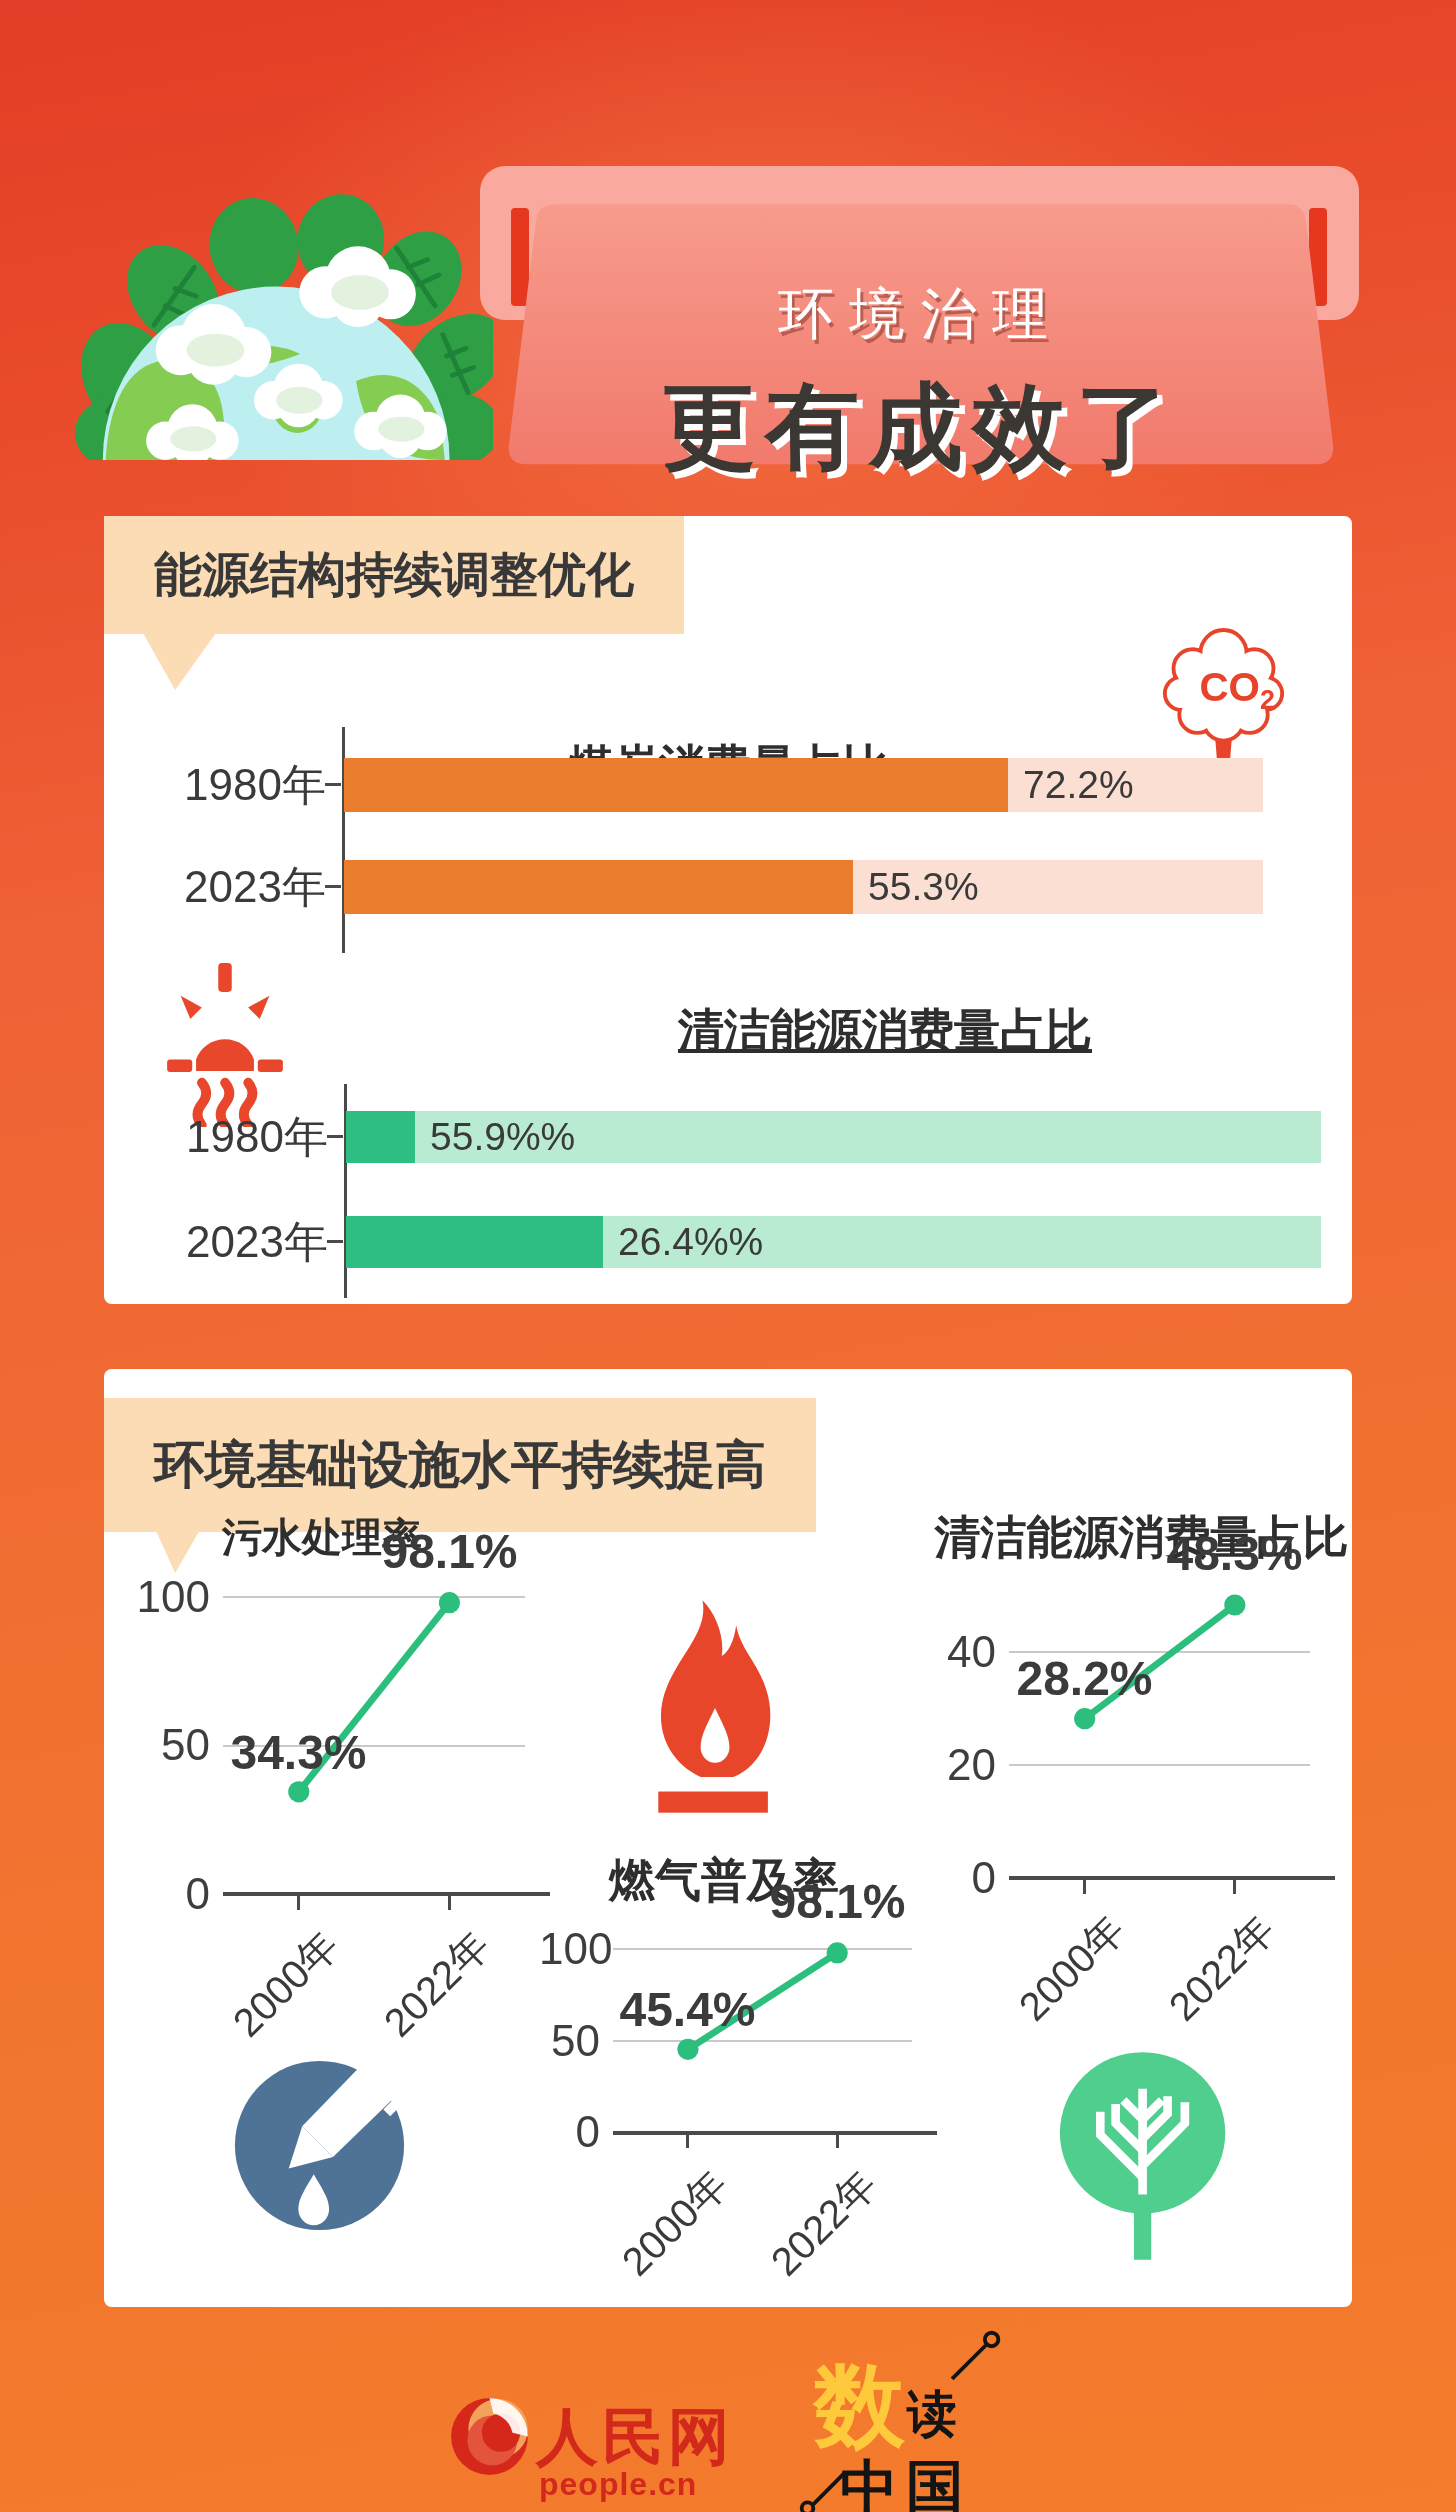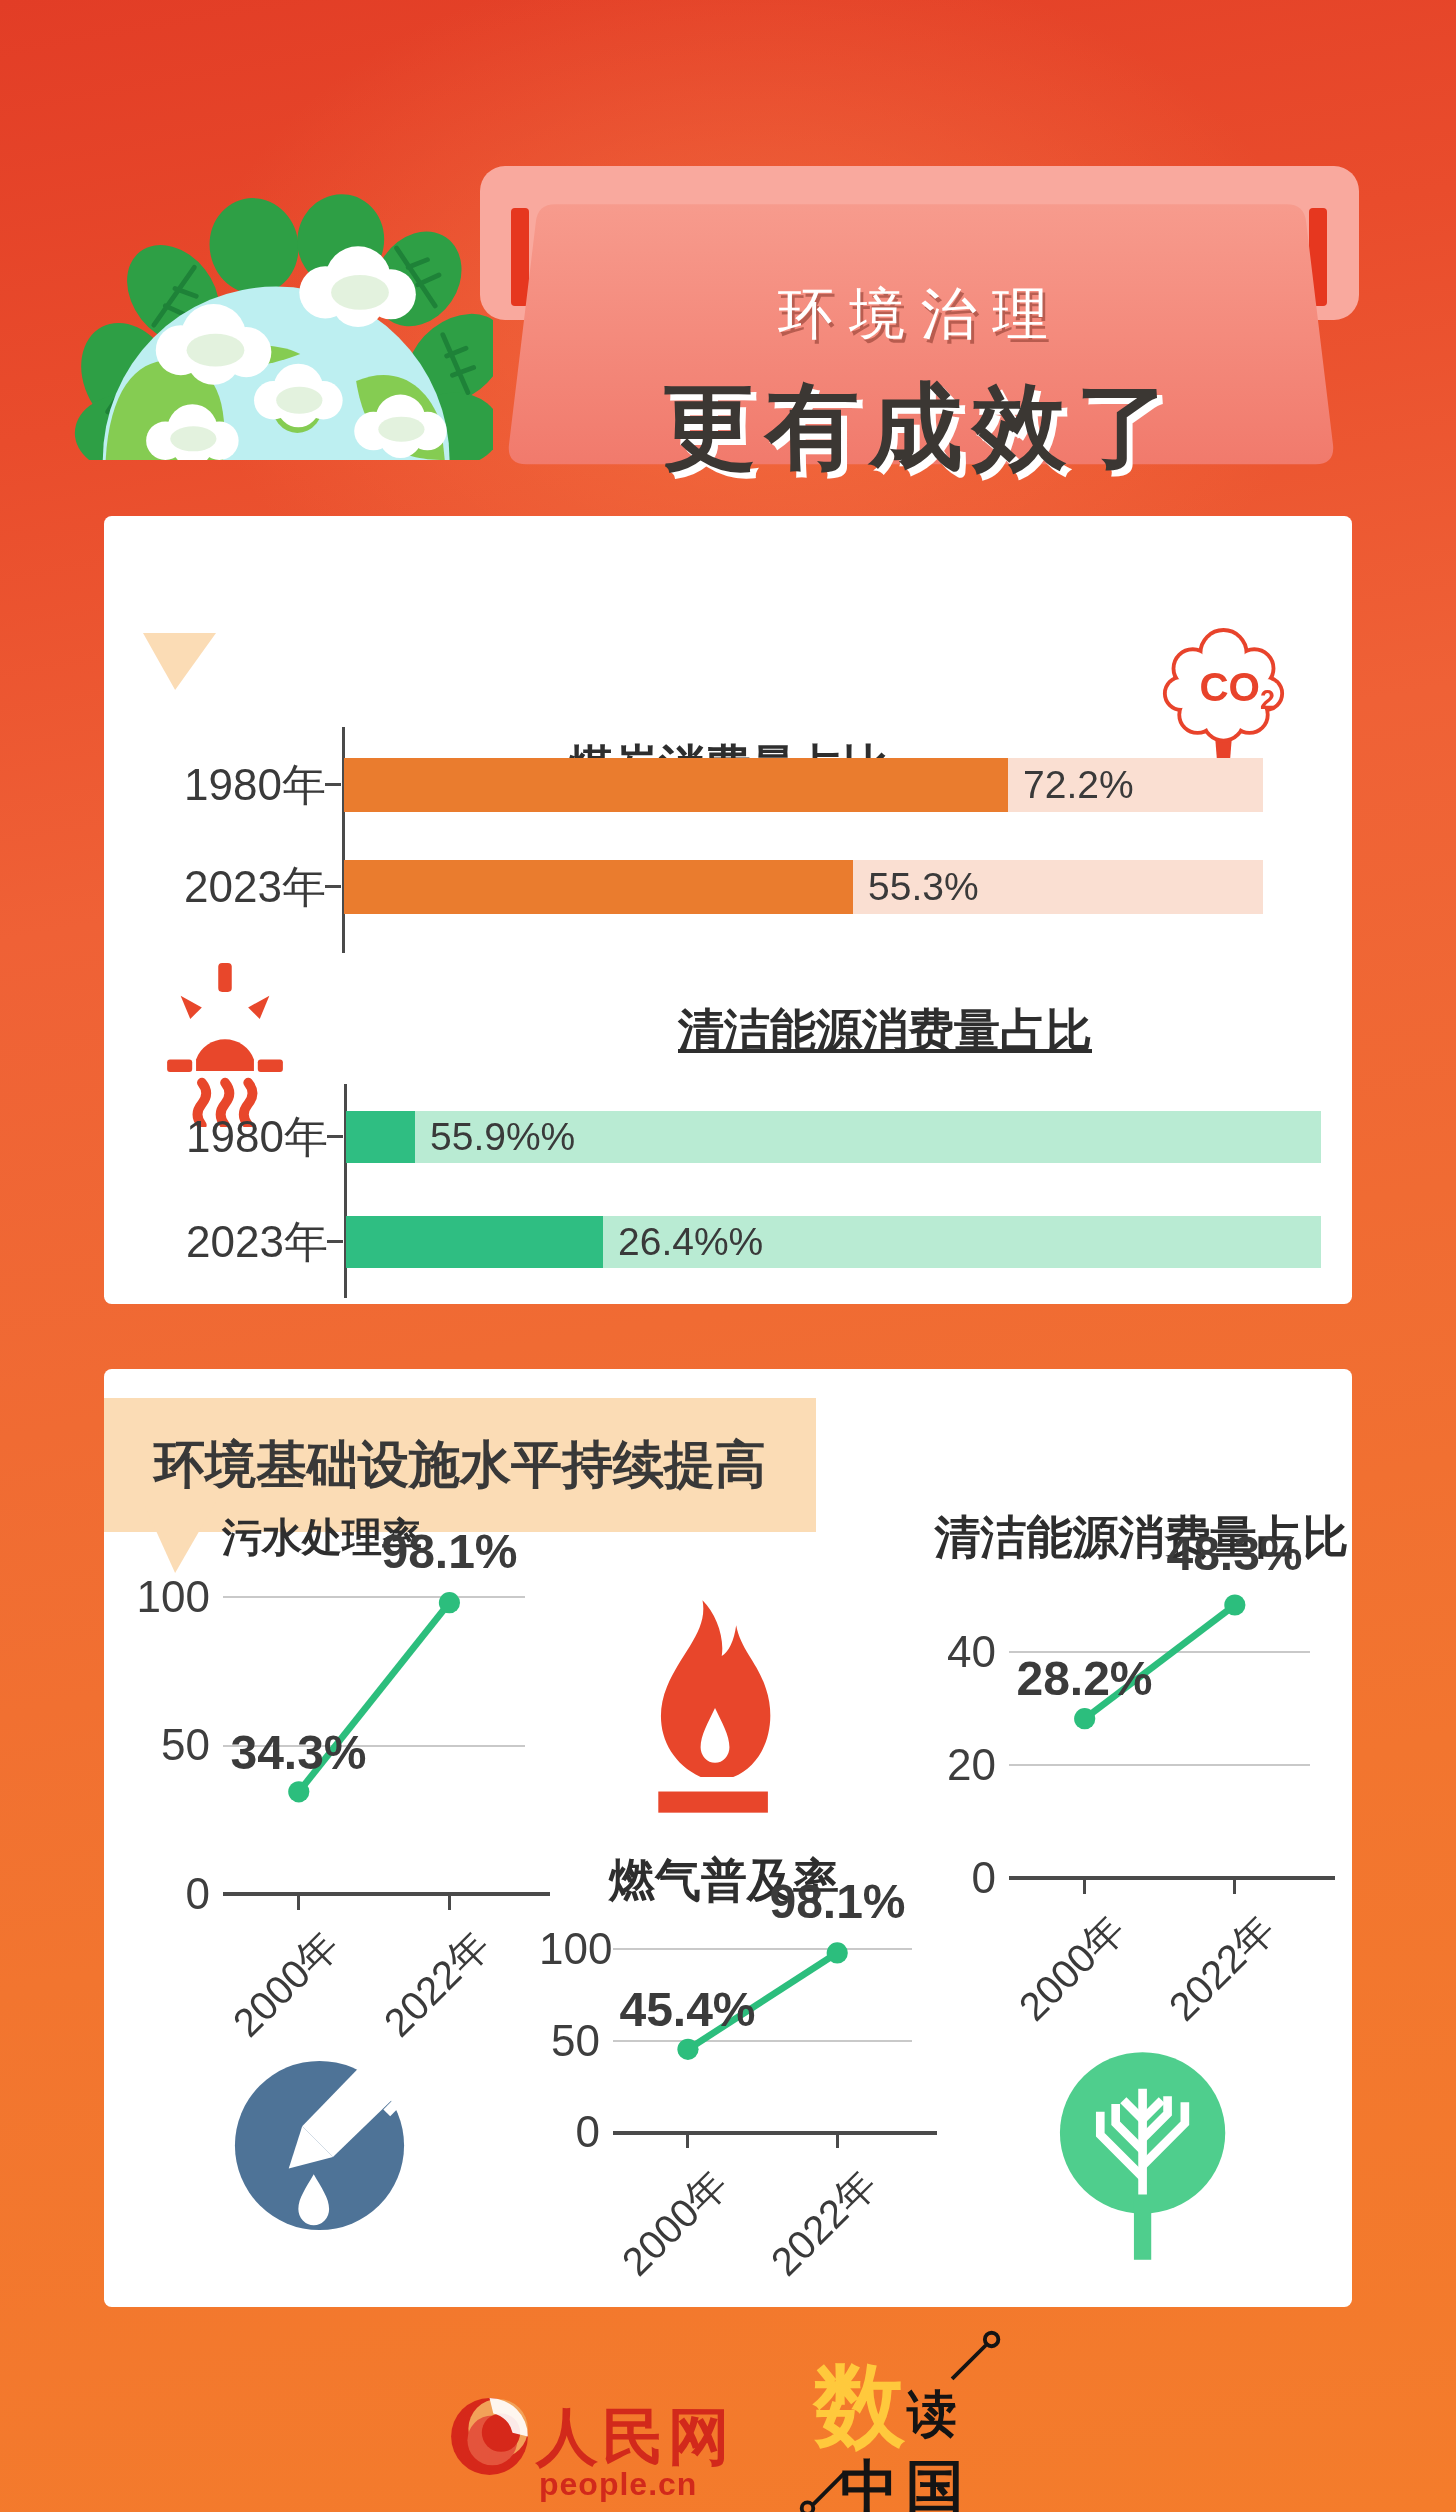--- a/index.html
+++ b/index.html
@@ -123,20 +123,21 @@
         <circle cx="344" cy="258" r="26" fill="#FFFFFF"></circle>
           <circle cx="316" cy="270" r="20" fill="#FFFFFF"></circle>
         <circle cx="372" cy="270" r="20" fill="#FFFFFF"></circle>
           <circle cx="344" cy="276" r="22" fill="#FFFFFF"></circle>
         <ellipse cx="345" cy="268" rx="24" ry="13" fill="#DCEFD6" opacity=".8"></ellipse>
       </g>
     </g>
   </svg>
 
   <div class="card" id="card1"></div>
+  <div class="badge" id="badge1">能源结构持续调整优化</div>
   <div class="badge-tail" id="tail1"></div>
 
   <div class="chart-title" id="t-coal">煤炭消费量占比</div>
 
   <svg class="abs" style="left:1161px;top:626px;" width="125" height="159" viewBox="0 0 130 165">
     <path d="M 56,112 L 74,112 L 70,162 L 60,162 Z" fill="#E8432B"></path>
     <g stroke="#E8432B" stroke-width="8" fill="#E8432B">
       <circle cx="65" cy="28" r="22"></circle>
         <circle cx="33" cy="44" r="18"></circle>
         <circle cx="97" cy="44" r="18"></circle>

